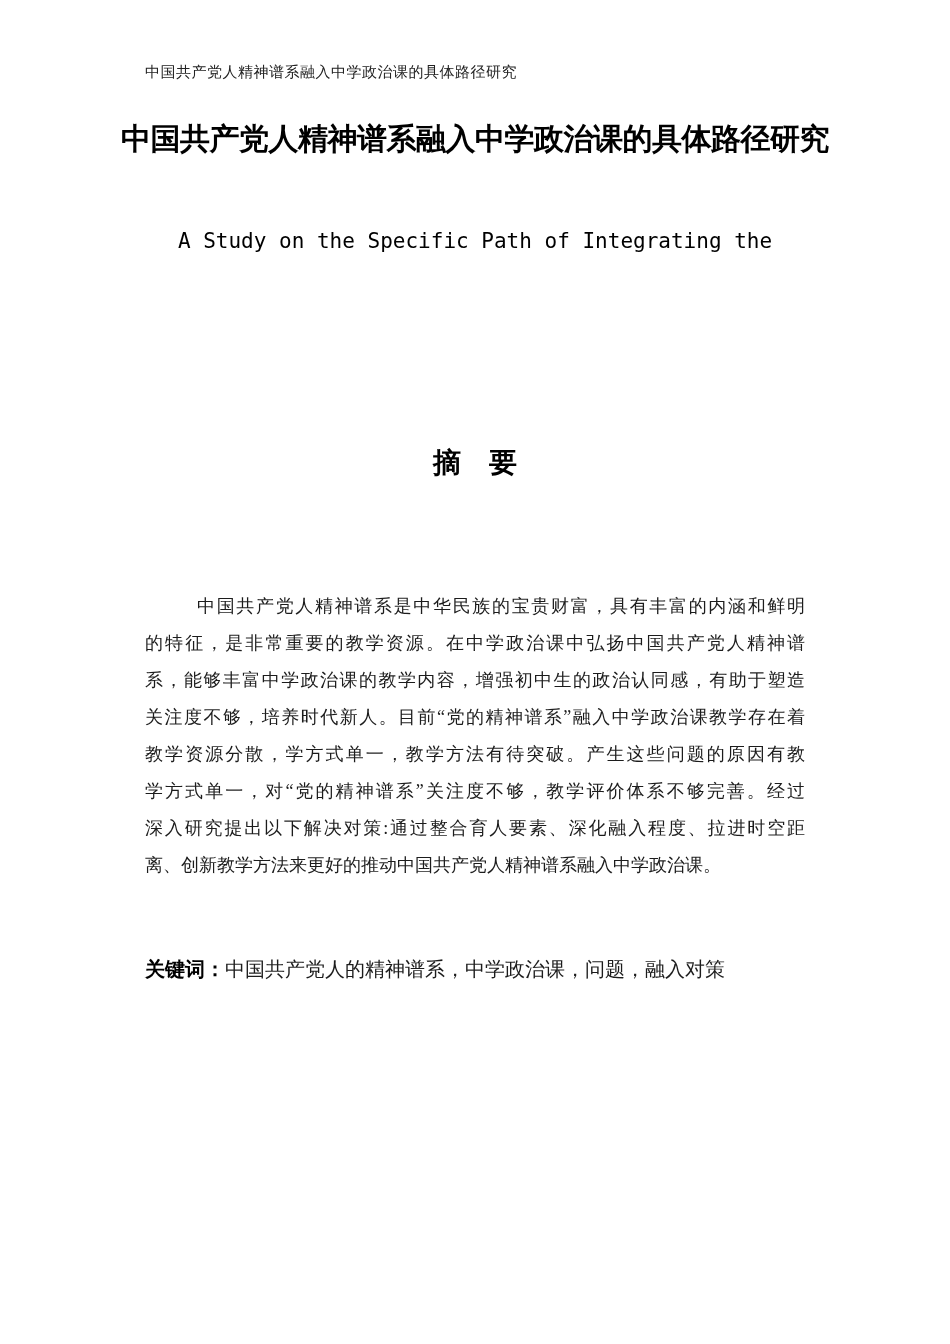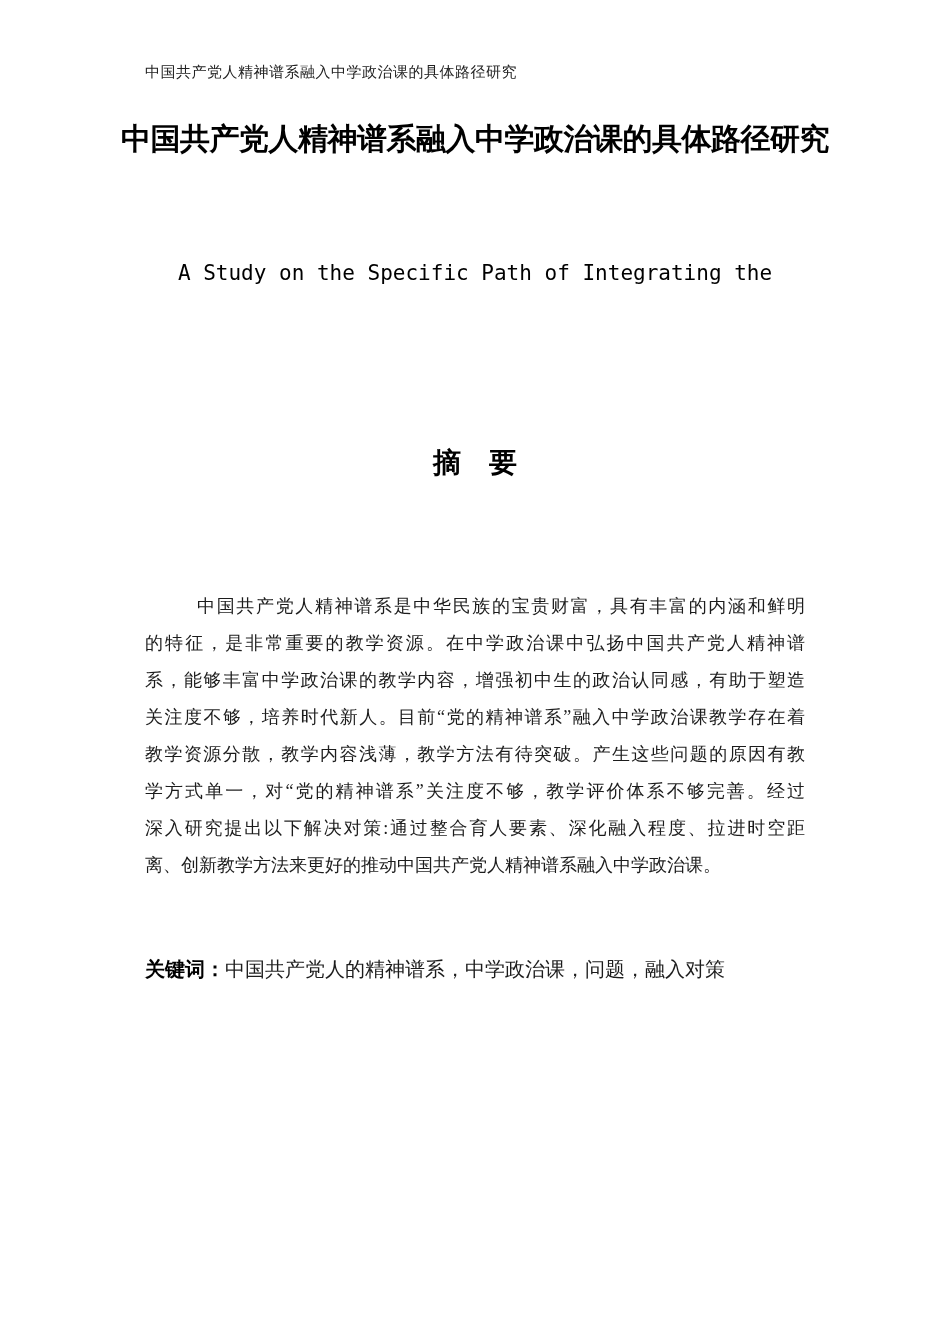--- a/index.html
+++ b/index.html
@@ -46,21 +46,20 @@
     top: 228px;
     text-align: center;
     font-family: "DejaVu Sans Mono", "Liberation Mono", monospace;
     font-size: 21px;
     color: #000000;
   }
   .title-en-line {
     height: 49px;
     line-height: 27px;
     white-space: nowrap;
-    margin-top: 32px;
   }
   .abstract-heading {
     position: absolute;
     left: 0;
     right: 0;
     top: 444px;
     margin: 0;
     text-align: center;
     font-family: "Liberation Sans", "DejaVu Sans", sans-serif;
     font-weight: bold;
@@ -128,21 +127,21 @@
     <div class="title-en-line">A Study on the Specific Path of Integrating the</div>
   </div>
 
   <h2 class="abstract-heading">摘　要</h2>
 
   <div class="abstract">
     <div class="abs-line first">中国共产党人精神谱系是中华民族的宝贵财富，具有丰富的内涵和鲜明</div>
     <div class="abs-line">的特征，是非常重要的教学资源。在中学政治课中弘扬中国共产党人精神谱</div>
     <div class="abs-line">系，能够丰富中学政治课的教学内容，增强初中生的政治认同感，有助于塑造</div>
     <div class="abs-line">关注度不够，培养时代新人。目前“党的精神谱系”融入中学政治课教学存在着</div>
-    <div class="abs-line">教学资源分散，教学内容浅薄，教学方法有待突破。产生这些问题的原因有教</div>
+    <div class="abs-line">教学资源分散，学方式单一，教学方法有待突破。产生这些问题的原因有教</div>
     <div class="abs-line">学方式单一，对“党的精神谱系”关注度不够，教学评价体系不够完善。经过</div>
     <div class="abs-line">深入研究提出以下解决对策:通过整合育人要素、深化融入程度、拉进时空距</div>
     <div class="abs-line last">离、创新教学方法来更好的推动中国共产党人精神谱系融入中学政治课。</div>
   </div>
 
   <div class="keywords">
     <span class="kw-label">关键词：</span><span>中国共产党人的精神谱系，中学政治课，问题，融入对策</span>
   </div>
 
   <div class="page-number">I</div>

